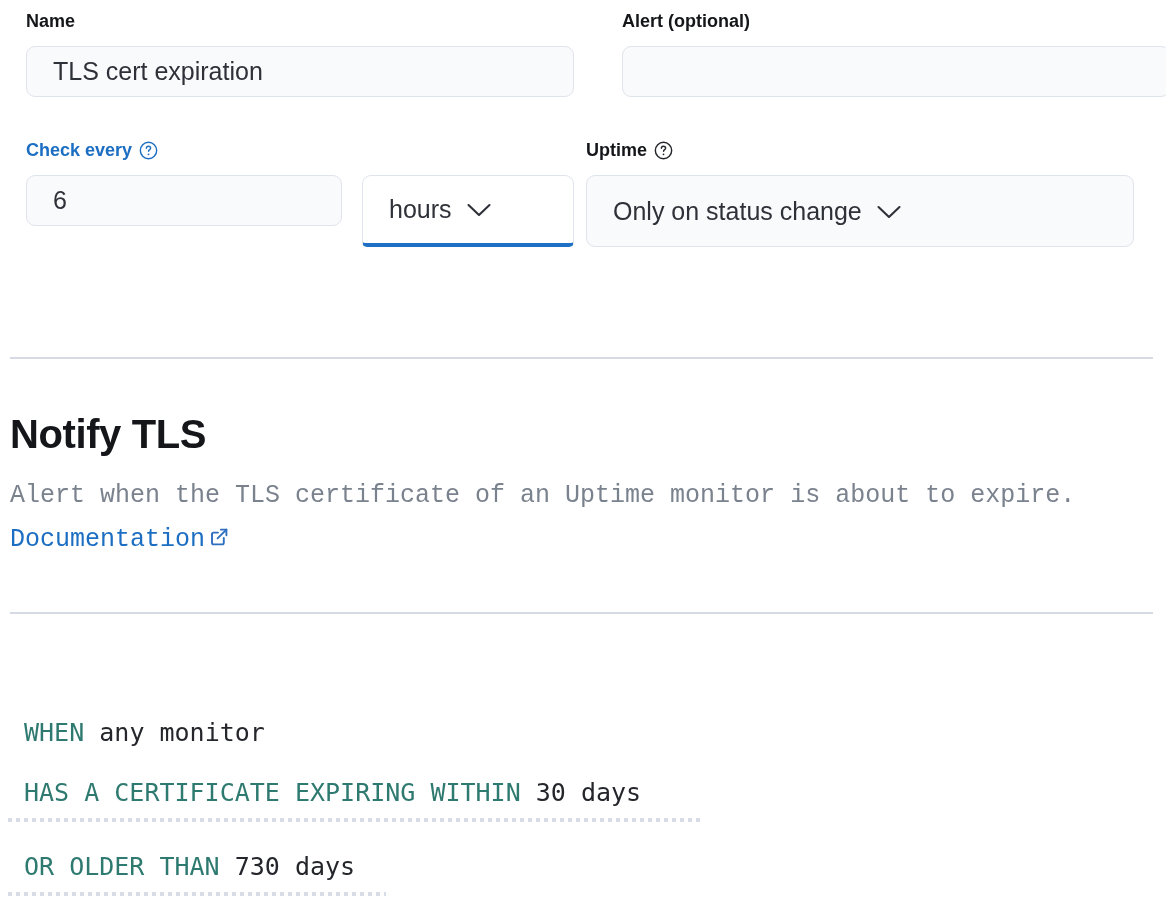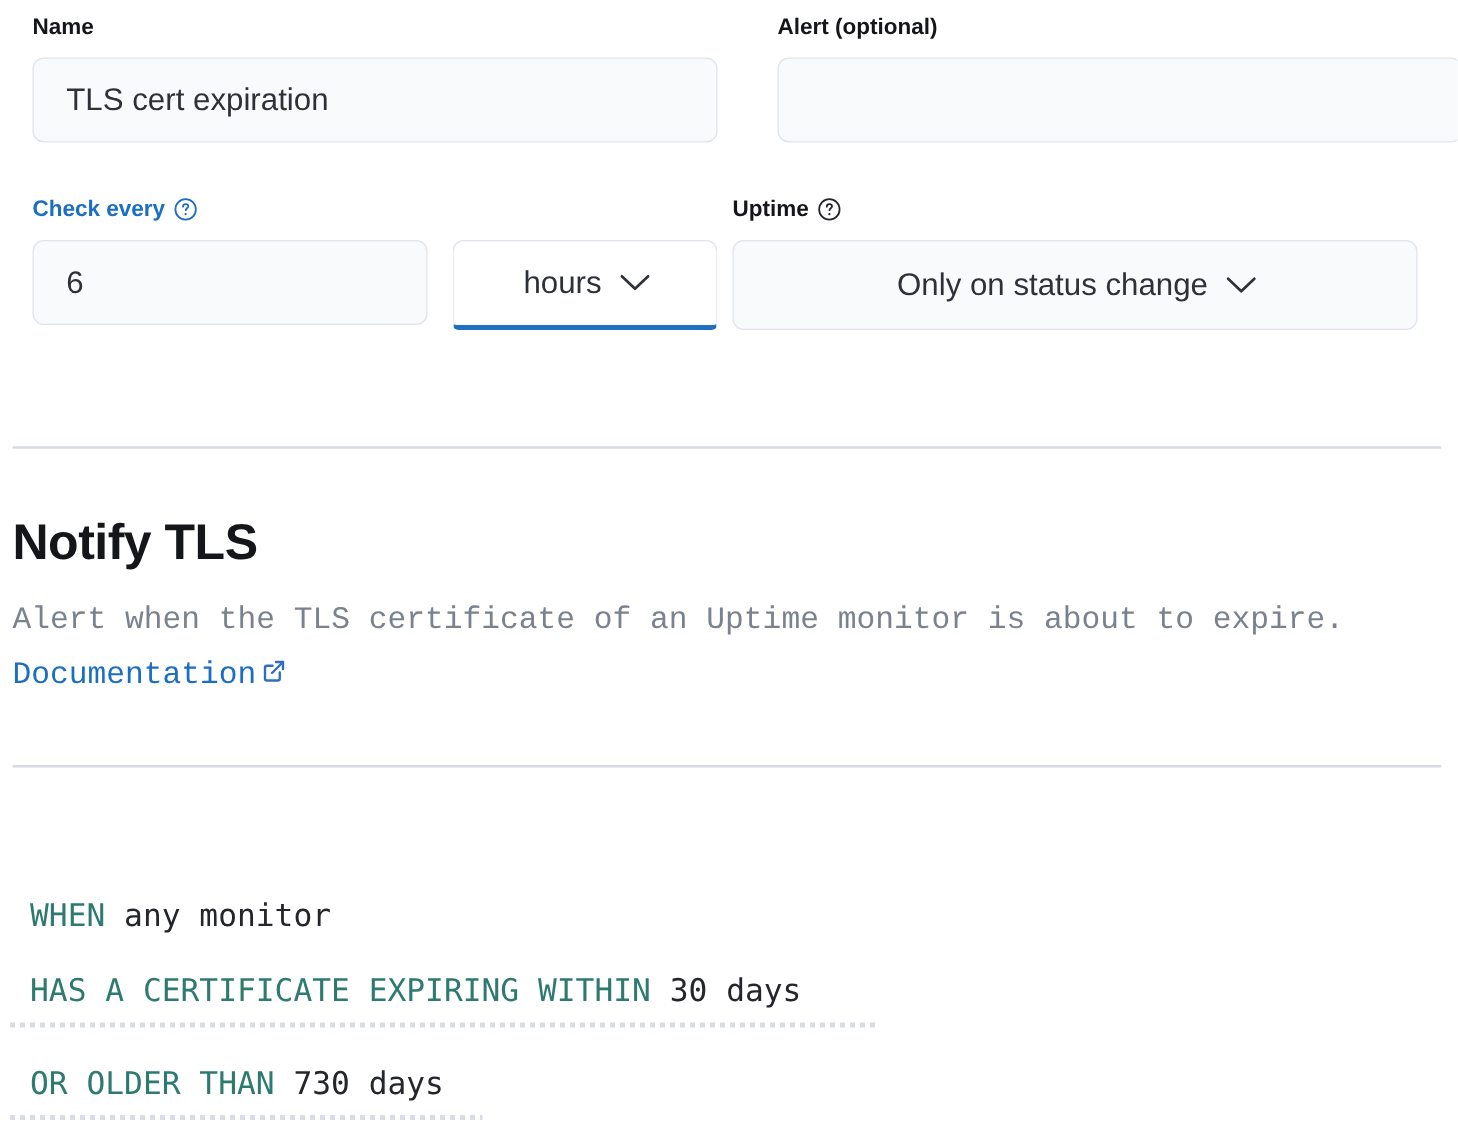--- a/index.html
+++ b/index.html
@@ -63,42 +63,42 @@
 
   .control-row{
     display:flex;
     gap:20px;
     margin-top:14px;
   }
 
   .text-input{
     display:flex;
     align-items:center;
-    height:68px;
+    height:51px;
     padding:0 26px;
     background:var(--field-bg);
     border:1px solid var(--field-border);
     border-radius:9px;
     font-size:25px;
     color:var(--field-text);
     line-height:1;
     font-family:"Liberation Sans", sans-serif;
     width:100%;
     white-space:nowrap;
     overflow:hidden;
   }
   .text-input.empty{color:transparent;}
 
   .num-input{width:316px;flex:0 0 316px;}
 
   .select{
     position:relative;
     display:flex;
     align-items:center;
-    justify-content:center;
+    justify-content:flex-start;
     height:72px;
     padding:0 22px 0 26px;
     background:var(--field-bg);
     border:1px solid var(--field-border);
     border-radius:9px;
     font-size:25px;
     color:var(--field-text);
     width:100%;
     cursor:pointer;
   }

